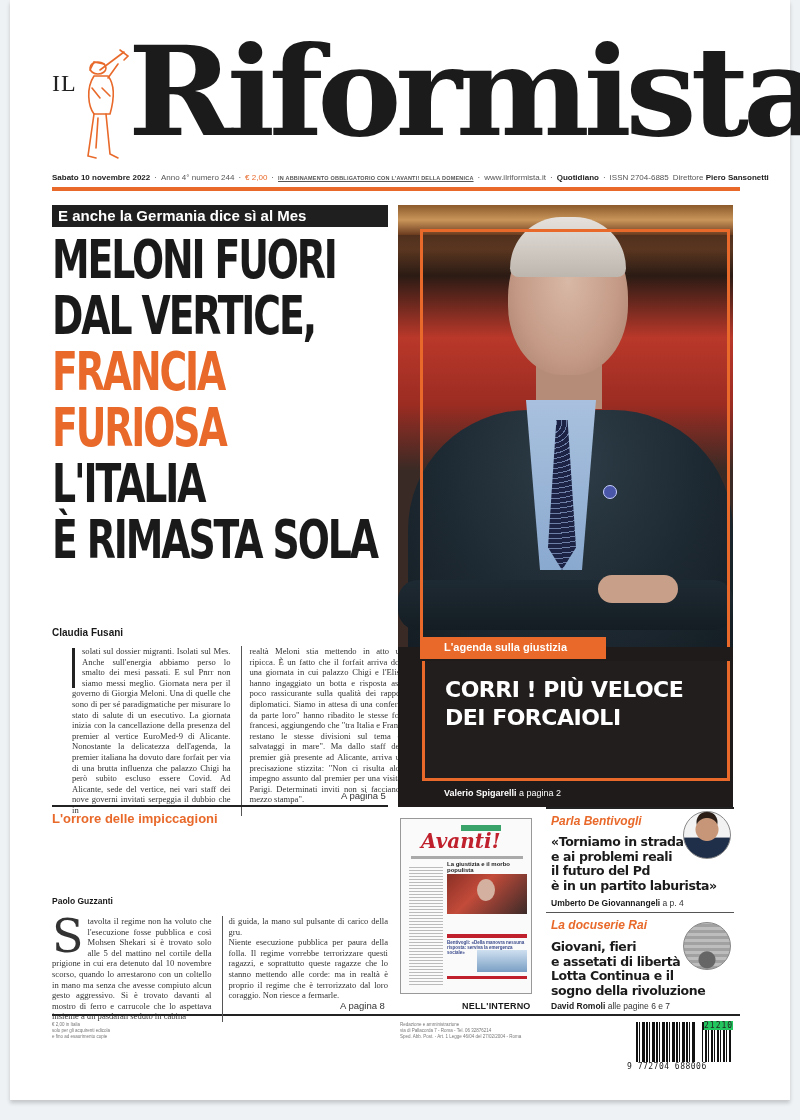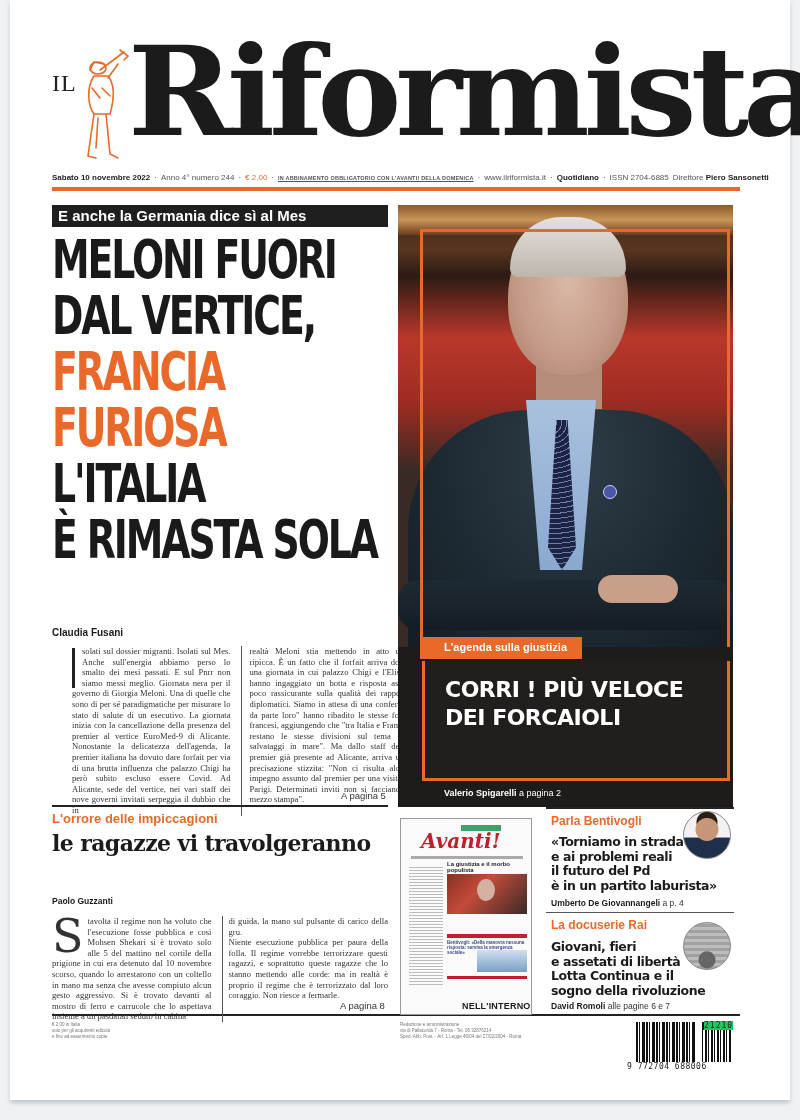--- a/index.html
+++ b/index.html
@@ -40,54 +40,54 @@
   .photo .head { position: absolute; left: 110px; top: 15px; width: 120px; height: 155px; border-radius: 50% 50% 45% 45%; background: radial-gradient(ellipse at 50% 40%, #d8b8a6 0%, #c49a86 60%, #a57c69 100%); }
   .photo .hair { position: absolute; left: 112px; top: 12px; width: 116px; height: 60px; border-radius: 60px 60px 10px 10px; background: linear-gradient(180deg,#e6e1dc,#bdb6ae); }
   .photo .neck { position: absolute; left: 138px; top: 160px; width: 66px; height: 44px; background: #b58c77; }
   .photo .arms { position: absolute; left: 0; top: 375px; width: 335px; height: 50px; background: linear-gradient(180deg,#1e2a33,#141d23); border-radius: 20px; }
   .photo .hands { position: absolute; left: 200px; top: 370px; width: 80px; height: 28px; border-radius: 14px; background: #c8a08a; }
   .photo .pin { position: absolute; left: 205px; top: 280px; width: 14px; height: 14px; border-radius: 50%; background: #4a56a8; border: 1px solid #c9d0ff; }
   .photo-frame { position: absolute; left: 420px; top: 229px; width: 310px; height: 422px; border: 3px solid #e8692a; pointer-events: none; }
 
   .nordio-box { position: absolute; left: 398px; top: 647px; width: 335px; height: 160px; background: #1f1b1a; }
   .nordio-inner { position: absolute; left: 422px; top: 661px; width: 308px; height: 120px; border: 3px solid #e8692a; border-top: none; background: #221e1d; }
-  .nordio-kicker { position: absolute; left: 420px; top: 637px; width: 162px; height: 22px; background: #e8692a; color: #fff; font-weight: bold; font-size: 11px; padding: 4px 0 0 24px; }
+  .nordio-kicker { position: absolute; left: 420px; top: 637px; width: 186px; height: 22px; background: #e8692a; color: #fff; font-weight: bold; font-size: 11px; padding: 4px 0 0 24px; }
   .nordio-head { position: absolute; left: 445px; top: 676px; width: 290px; color: #fff; font-family: "DejaVu Sans", sans-serif; font-weight: bold; font-size: 22px; line-height: 28px; letter-spacing: -0.5px; }
   .nordio-byline { position: absolute; left: 444px; top: 788px; font-size: 9px; color: #fff; }
   .nordio-byline b { font-weight: bold; }
 
   
   .rule-dark { position: absolute; height: 2px; background: #222; }
 
   
   .story2-kicker { position: absolute; left: 52px; top: 811px; color: #e8692a; font-weight: bold; font-size: 13px; }
   .story2-head { position: absolute; left: 52px; top: 830px; width: 340px; font-family: "DejaVu Serif", serif; font-weight: bold; font-size: 22px; line-height: 27px; letter-spacing: -0.6px; color: #1b1b1b; }
   .story2-byline { position: absolute; left: 52px; top: 896px; font-weight: bold; font-size: 8.5px; }
   .body2 { position: absolute; left: 52px; top: 916px; width: 336px; display: flex; gap: 10px; font-family: "Liberation Serif", serif; font-size: 8.6px; line-height: 10.6px; color: #333; text-align: justify; }
   .body2 .col { flex: 1; }
   .body2 .col + .col { border-left: 1px solid #555; padding-left: 6px; }
   .dropS { float: left; font-family: "DejaVu Serif", serif; font-size: 46px; line-height: 40px; margin: 0 4px 0 0; color: #333; font-weight: normal; }
 
   
-  .avanti { position: absolute; left: 400px; top: 818px; width: 132px; height: 197px; border: 1px solid #999; background: #fafafa; overflow: hidden; }
+  .avanti { position: absolute; left: 400px; top: 818px; width: 132px; height: 176px; border: 1px solid #999; background: #fafafa; overflow: hidden; }
   .av-logo { position: absolute; left: 20px; top: 10px; font-family: "DejaVu Serif", serif; font-style: italic; font-weight: bold; font-size: 20px; color: #c0202c; }
   .av-tag { position: absolute; left: 60px; top: 6px; width: 40px; height: 6px; background: #3aa36a; }
   .av-sub { position: absolute; left: 10px; top: 37px; width: 112px; height: 3px; background: #aaa; }
   .av-head { position: absolute; left: 46px; top: 42px; font-size: 6px; font-weight: bold; color: #222; }
   .av-photo1 { position: absolute; left: 46px; top: 55px; width: 80px; height: 40px; background: linear-gradient(135deg,#8a3026,#c34b3a 40%,#3b2a28); }
   .av-photo1::after { content: ""; position: absolute; left: 30px; top: 5px; width: 18px; height: 22px; border-radius: 50%; background: #d4b0a0; }
   .av-col { position: absolute; left: 8px; top: 48px; width: 34px; height: 120px; background: repeating-linear-gradient(180deg,#bbb 0 1px,transparent 1px 3px); }
   .av-red { position: absolute; left: 46px; top: 115px; width: 80px; height: 4px; background: #c0202c; }
   .av-head2 { position: absolute; left: 46px; top: 121px; width: 80px; font-size: 4.5px; font-weight: bold; color: #3a4a8c; }
   .av-photo2 { position: absolute; left: 76px; top: 131px; width: 50px; height: 22px; background: linear-gradient(180deg,#cfe0f0,#7a9fc4); }
   .av-bottom { position: absolute; left: 46px; top: 157px; width: 80px; height: 3px; background: #c0202c; }
   .nell { position: absolute; left: 462px; top: 1001px; font-weight: bold; font-size: 9px; letter-spacing: 0.2px; }
 
   
-  .side-kicker { position: absolute; color: #e8692a; font-weight: bold; font-size: 12px; }
+  .side-kicker { position: absolute; color: #e8692a; font-weight: bold; font-size: 12px; font-style: italic; }
   .side-head { position: absolute; font-family: "DejaVu Sans", sans-serif; font-weight: bold; font-size: 12.5px; line-height: 14.5px; letter-spacing: -0.4px; color: #1b1b1b; }
   .side-byline { position: absolute; font-size: 8.5px; color: #333; }
   .side-byline b { color: #1b1b1b; }
   .avatar { position: absolute; width: 48px; height: 48px; border-radius: 50%; overflow: hidden; border: 1px solid #888; }
   .avatar.bentivogli { background: radial-gradient(circle at 50% 38%, #c79678 0 11px, transparent 12px), radial-gradient(circle at 50% 22%, #2a1e17 0 10px, transparent 11px), linear-gradient(180deg,#f2f2f2 0,#f2f2f2 55%,#1f2f4a 56%); }
   .avatar.rai { background: radial-gradient(circle at 50% 80%,#666 0 8px,transparent 9px), repeating-linear-gradient(0deg,#9aa2a8 0 3px,#b8bec3 3px 6px); filter: grayscale(1); }
   .thin-rule { position: absolute; height: 1px; background: #555; }
 
   
   .foot-text { position: absolute; font-size: 4.5px; line-height: 6px; color: #777; }
@@ -176,21 +176,20 @@
   <div>DEI FORCAIOLI</div>
 </div>
 <div class="nordio-byline"><b>Valerio Spigarelli</b> <span>a pagina 2</span></div>
 
 <div class="rule-dark" style="left:52px; top:805px; width:336px;"></div>
 <div class="rule-dark" style="left:52px; top:1014px; width:688px;"></div>
 <div class="rule-dark" style="left:546px; top:807px; width:188px;"></div>
 
 <div class="story2-kicker">L'orrore delle impiccagioni</div>
 <div class="story2-head">
-  <div>le ragazze vi travolgeranno</div>
 </div>
 <div class="story2-byline">Paolo Guzzanti</div>
 <div class="body2">
   <div class="col"><span class="dropS">S</span><span>tavolta il regime non ha voluto che l'esecuzione fosse pubblica e così Mohsen Shekari si è trovato solo alle 5 del mattino nel cortile della prigione in cui era detenuto dal 10 novembre scorso, quando lo arrestarono con un coltello in mano ma senza che avesse compiuto alcun gesto aggressivo. Si è trovato davanti al mostro di ferro e carrucole che lo aspettava insieme a un pasdaran seduto in cabina</span></div>
   <div class="col">
       <div>di guida, la mano sul pulsante di carico della gru.</div>
       <div>Niente esecuzione pubblica per paura della folla. Il regime vorrebbe terrorizzare questi ragazzi, e soprattutto queste ragazze che lo stanno mettendo alle corde: ma in realtà è proprio il regime che è terrorizzato dal loro coraggio. Non riesce a fermarle.</div>
     </div>
 </div>
 <div class="apagina" style="left:340px; top:1000px;">A pagina 8</div>

